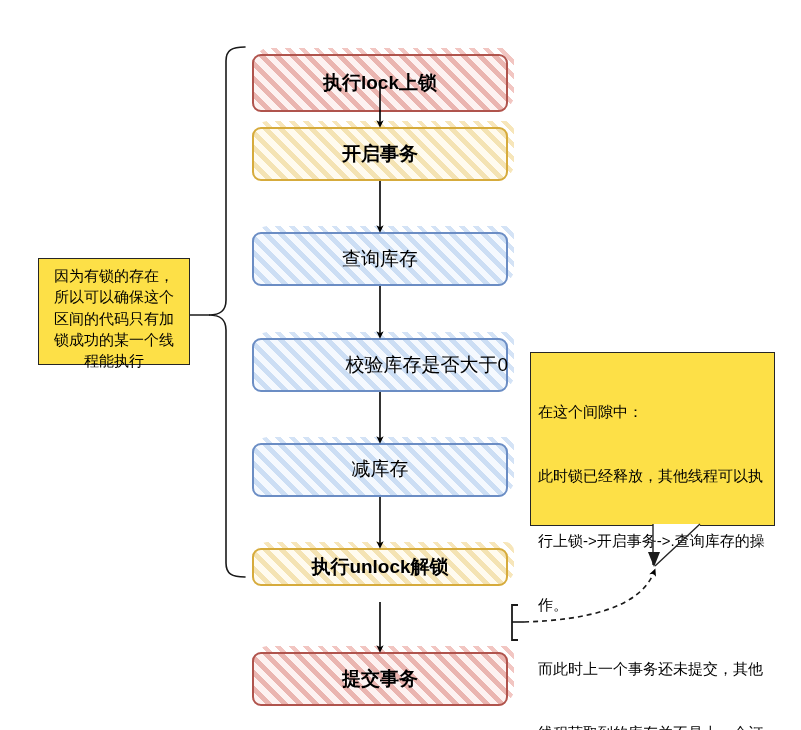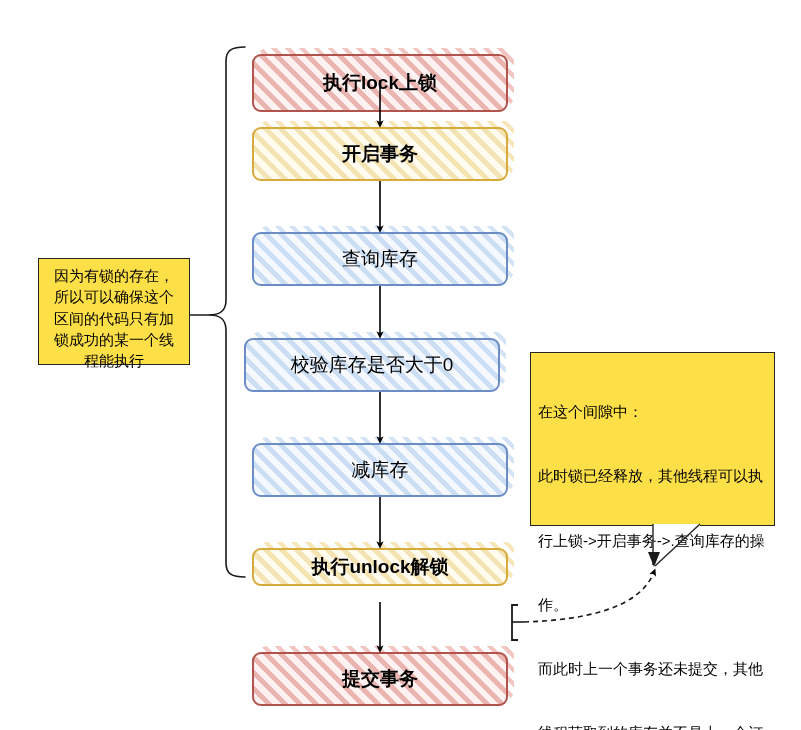--- a/index.html
+++ b/index.html
@@ -129,28 +129,28 @@
     <span class="lbl">开启事务</span>
   </div>
 
   <div class="node n-blu" style="left:252px; top:232px; width:256px; height:54px;">
     <span class="shadow"></span>
     <span class="face"></span>
     <span class="frame"></span>
     <span class="lbl">查询库存</span>
   </div>
 
-  <div class="node n-blu" style="left:244px; top:338px; width:256px; height:54px;">
+  <div class="node n-blu" style="left:252px; top:338px; width:256px; height:54px;justify-content:flex-end;">
     <span class="shadow"></span>
     <span class="face"></span>
     <span class="frame"></span>
     <span class="lbl">校验库存是否大于0</span>
   </div>
 
-  <div class="node n-blu" style="left:252px; top:443px; width:256px; height:54px;">
+  <div class="node n-blu" style="left:252px; top:443px; width:256px; height:54px;font-family:Liberation Mono, monospace;">
     <span class="shadow"></span>
     <span class="face"></span>
     <span class="frame"></span>
     <span class="lbl">减库存</span>
   </div>
 
   <div class="node n-yel" style="left:252px; top:548px; width:256px; height:38px;">
     <span class="shadow"></span>
     <span class="face"></span>
     <span class="frame"></span>

